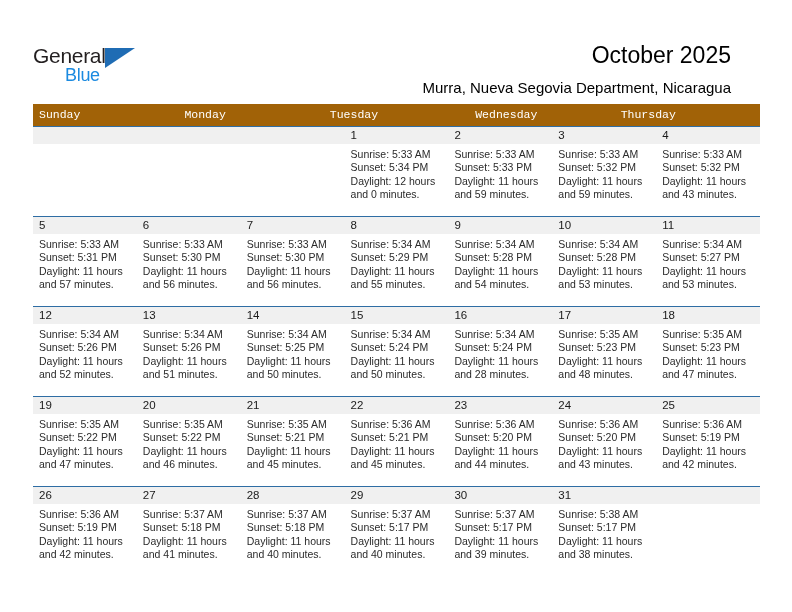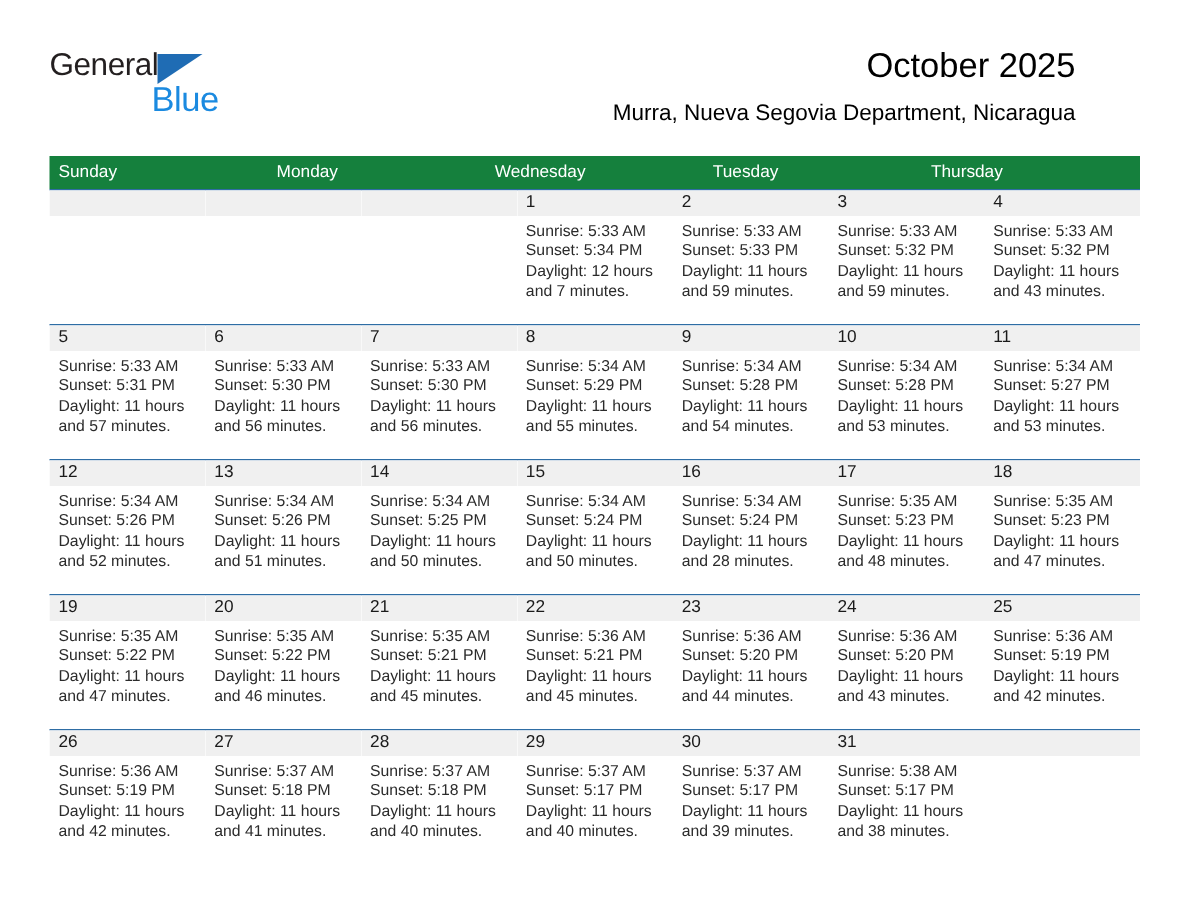--- a/index.html
+++ b/index.html
@@ -18,23 +18,24 @@
     position: relative;
     width: 792px;
     height: 612px;
     box-sizing: border-box;
   }
 
   
   .header {
     position: absolute;
     left: 0;
-    top: 0;
+    top: 12px;
     width: 752px;
     height: 104px;
+    padding-left: 14px;
   }
   .logo {
     position: absolute;
     left: 33px;
     top: 32px;
     width: 180px;
     height: 48px;
   }
   .logo-general {
     position: absolute;
@@ -51,25 +52,24 @@
     top: 4px;
     width: 0;
     height: 0;
     border-left: 30px solid #1f6cb4;
     border-bottom: 20px solid transparent;
   }
   .logo-blue {
     position: absolute;
     left: 32px;
     top: 21px;
-    font-size: 23px;
+    font-size: 18px;
     letter-spacing: -0.3px;
     color: #1b8ae0;
     font-family: "Liberation Sans", sans-serif;
-    margin-left: 36px;
   }
   .title-block {
     position: absolute;
     right: 35px;
     top: 28px;
     text-align: right;
   }
   .cal-title {
     font-size: 23px;
     color: #000000;
@@ -86,22 +86,23 @@
 
   
   .calendar {
     position: absolute;
     left: 33px;
     top: 104px;
     width: 727px;
   }
   .dow-row {
     display: flex;
-    background: #15803d;
+    background: #a16207;
     height: 22px;
+    font-family: Liberation Mono, monospace;
   }
   .dow-cell {
     flex: 1 1 0;
     color: #ffffff;
     font-size: 11.5px;
     line-height: 22px;
     padding-left: 6px;
     box-sizing: border-box;
     white-space: nowrap;
     overflow: hidden;
@@ -161,22 +162,22 @@
       <div class="cal-subtitle">Murra, Nueva Segovia Department, Nicaragua</div>
     </div>
 
   </div>
 
   <div class="calendar">
 
     <div class="dow-row">
       <div class="dow-cell">Sunday</div>
       <div class="dow-cell">Monday</div>
+      <div class="dow-cell">Tuesday</div>
       <div class="dow-cell">Wednesday</div>
-      <div class="dow-cell">Tuesday</div>
       <div class="dow-cell">Thursday</div>
     </div>
 
     <div class="week-row first">
       <div class="day-cell empty">
         <div class="day-num-band"></div>
         <div class="day-body">
           
           
           
@@ -200,21 +201,21 @@
           
           
         </div>
       </div>
       <div class="day-cell">
         <div class="day-num-band">1</div>
         <div class="day-body">
           <div class="line">Sunrise: 5:33 AM</div>
           <div class="line">Sunset: 5:34 PM</div>
           <div class="line">Daylight: 12 hours</div>
-          <div class="line">and 7 minutes.</div>
+          <div class="line">and 0 minutes.</div>
         </div>
       </div>
       <div class="day-cell">
         <div class="day-num-band">2</div>
         <div class="day-body">
           <div class="line">Sunrise: 5:33 AM</div>
           <div class="line">Sunset: 5:33 PM</div>
           <div class="line">Daylight: 11 hours</div>
           <div class="line">and 59 minutes.</div>
         </div>

